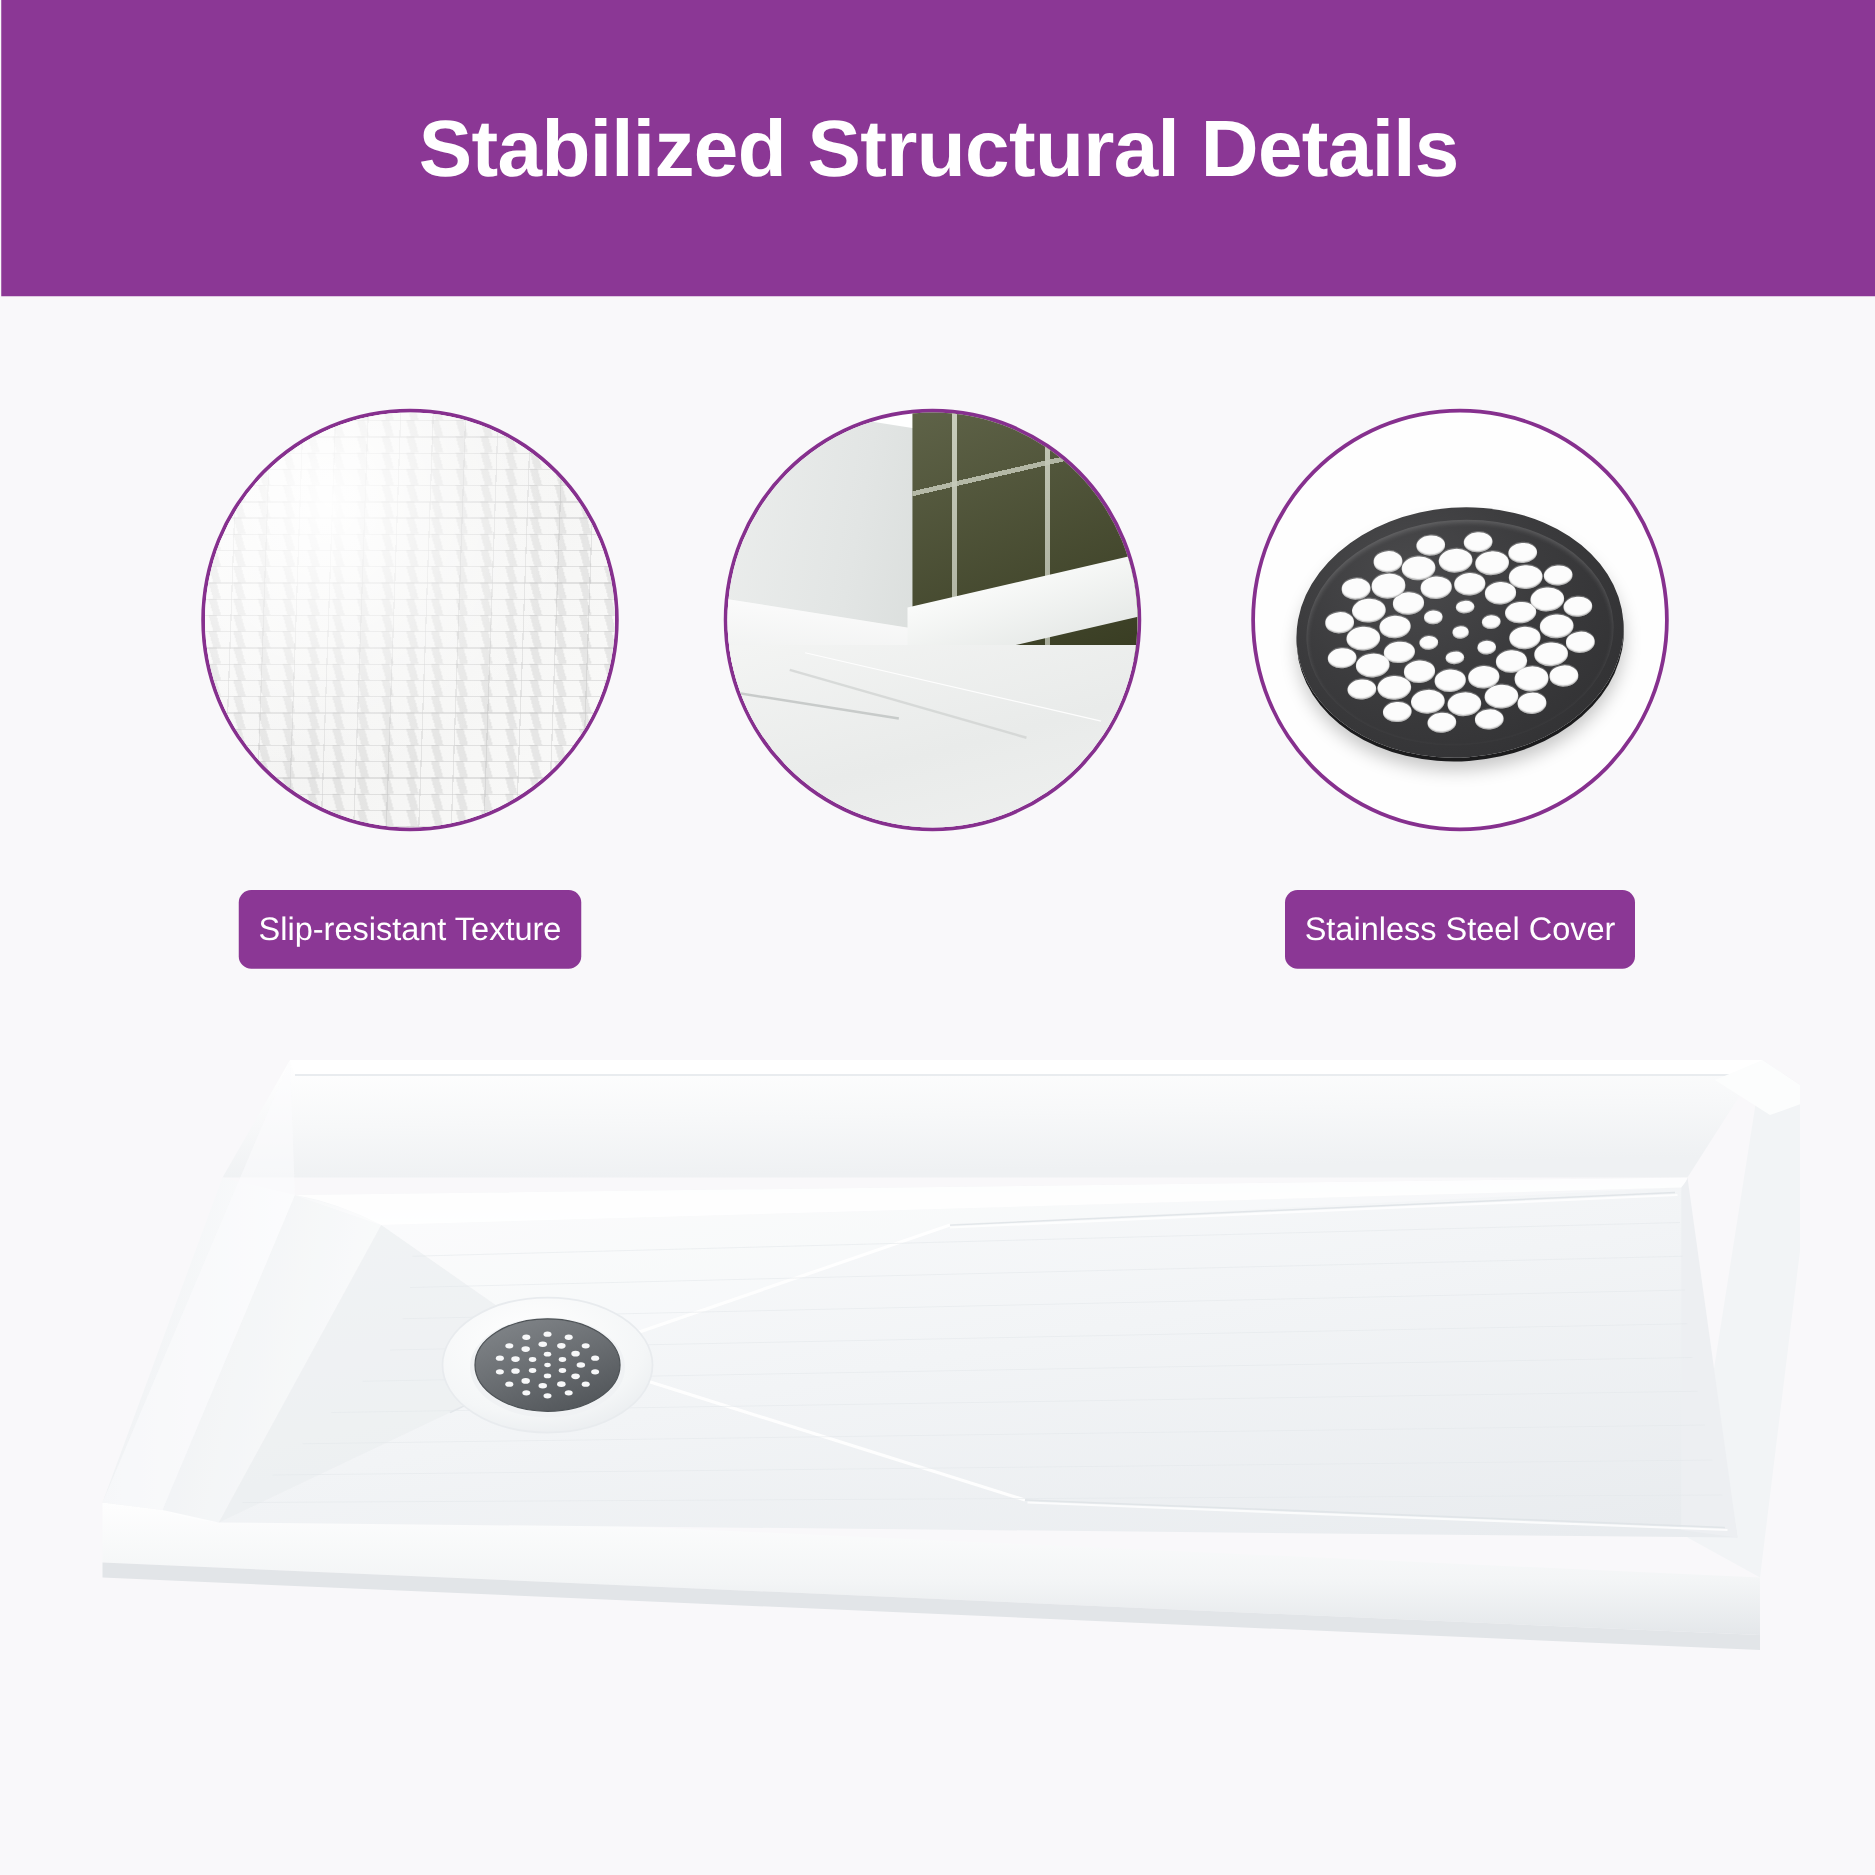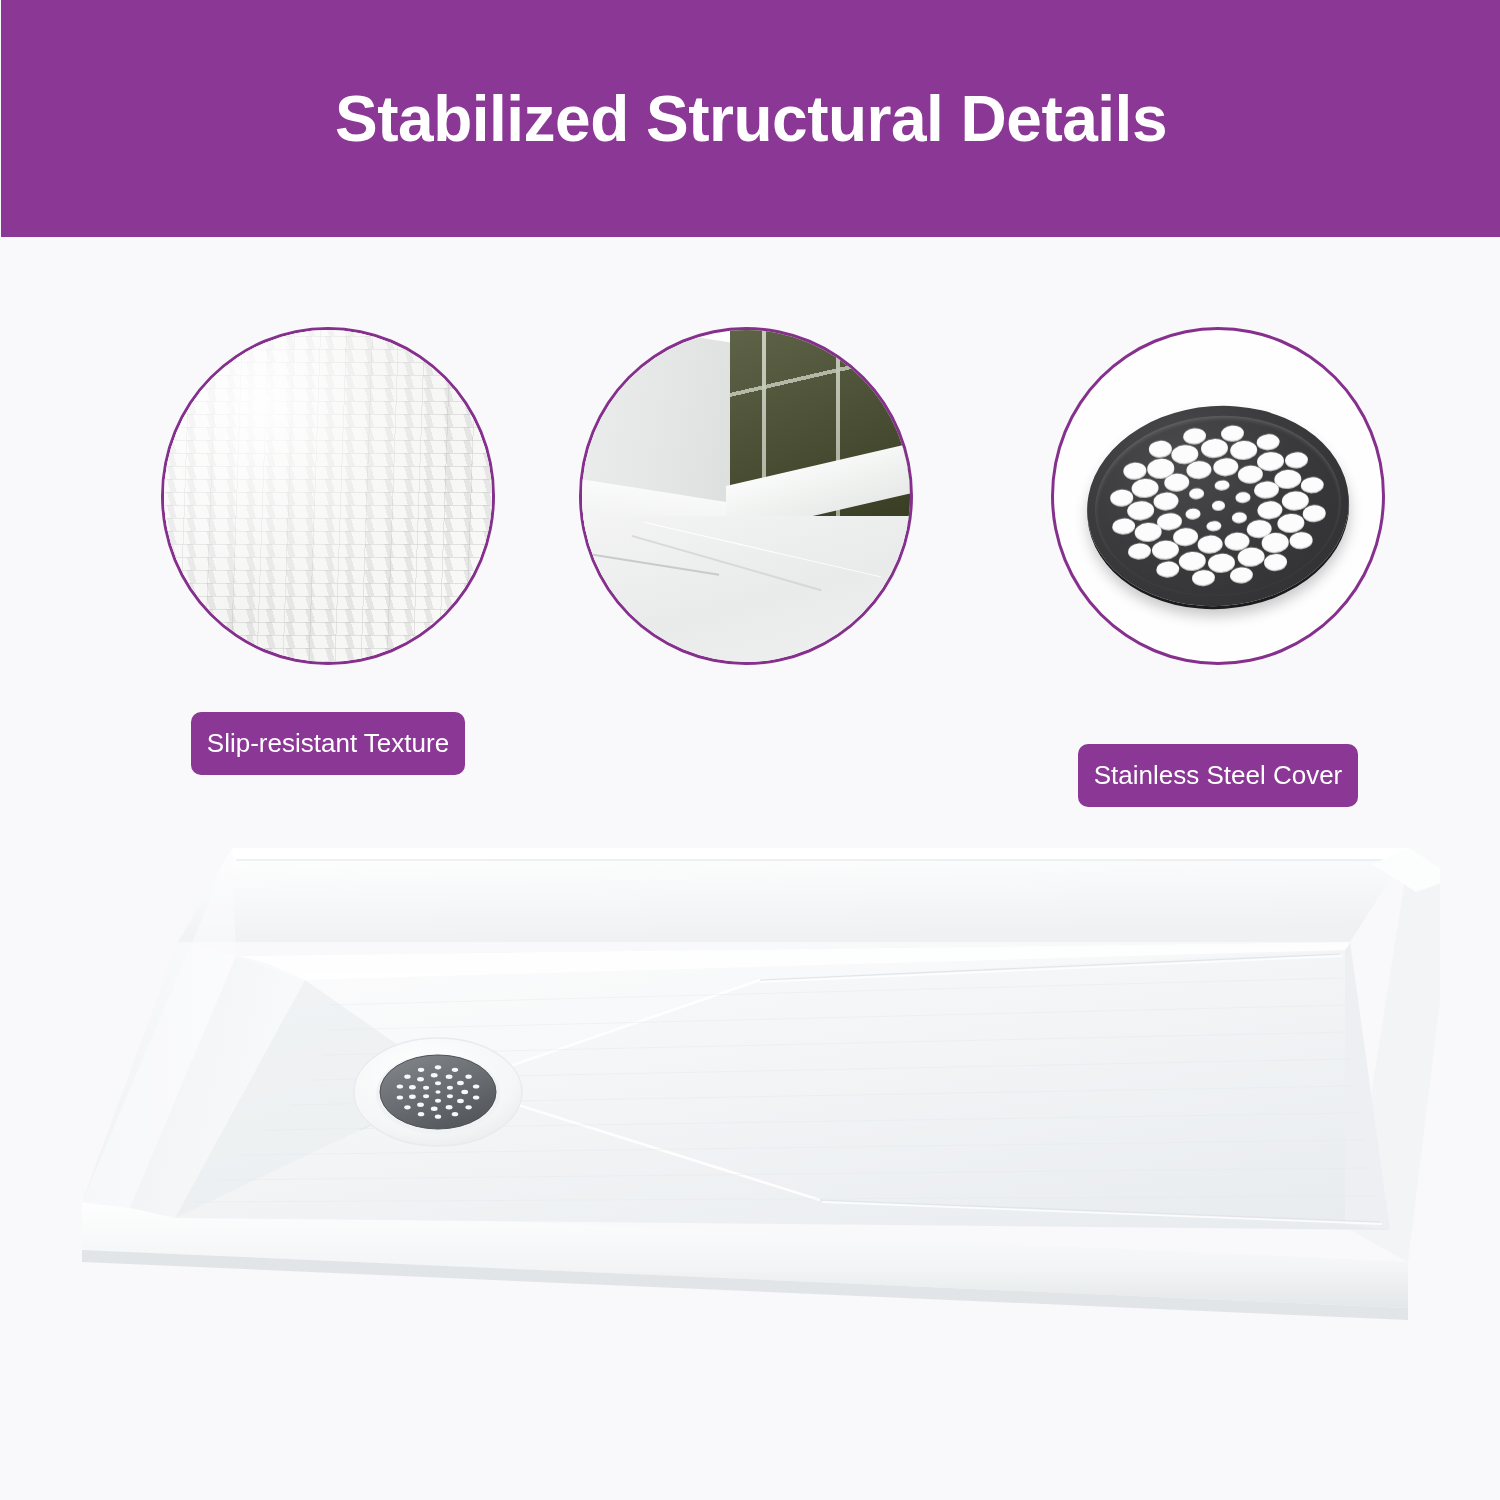--- a/index.html
+++ b/index.html
@@ -30,21 +30,21 @@
   
   .features {
     position:absolute; left:0; top:327px; width:1500px; height:445px;
   }
   .feature {
     position:absolute; top:0; width:340px;
     display:flex; flex-direction:column; align-items:center;
   }
   .feature.f1 { left:158px; }
   .feature.f2 { left:576px; }
-  .feature.f3 { left:1048px;gap:32px; }
+  .feature.f3 { left:998px; }
 
   .circle {
     width:334px; height:338px;
     border-radius:50%;
     border:3px solid #86308E;
     overflow:hidden;
     position:relative;
     background:#FDFDFD;
   }
 

